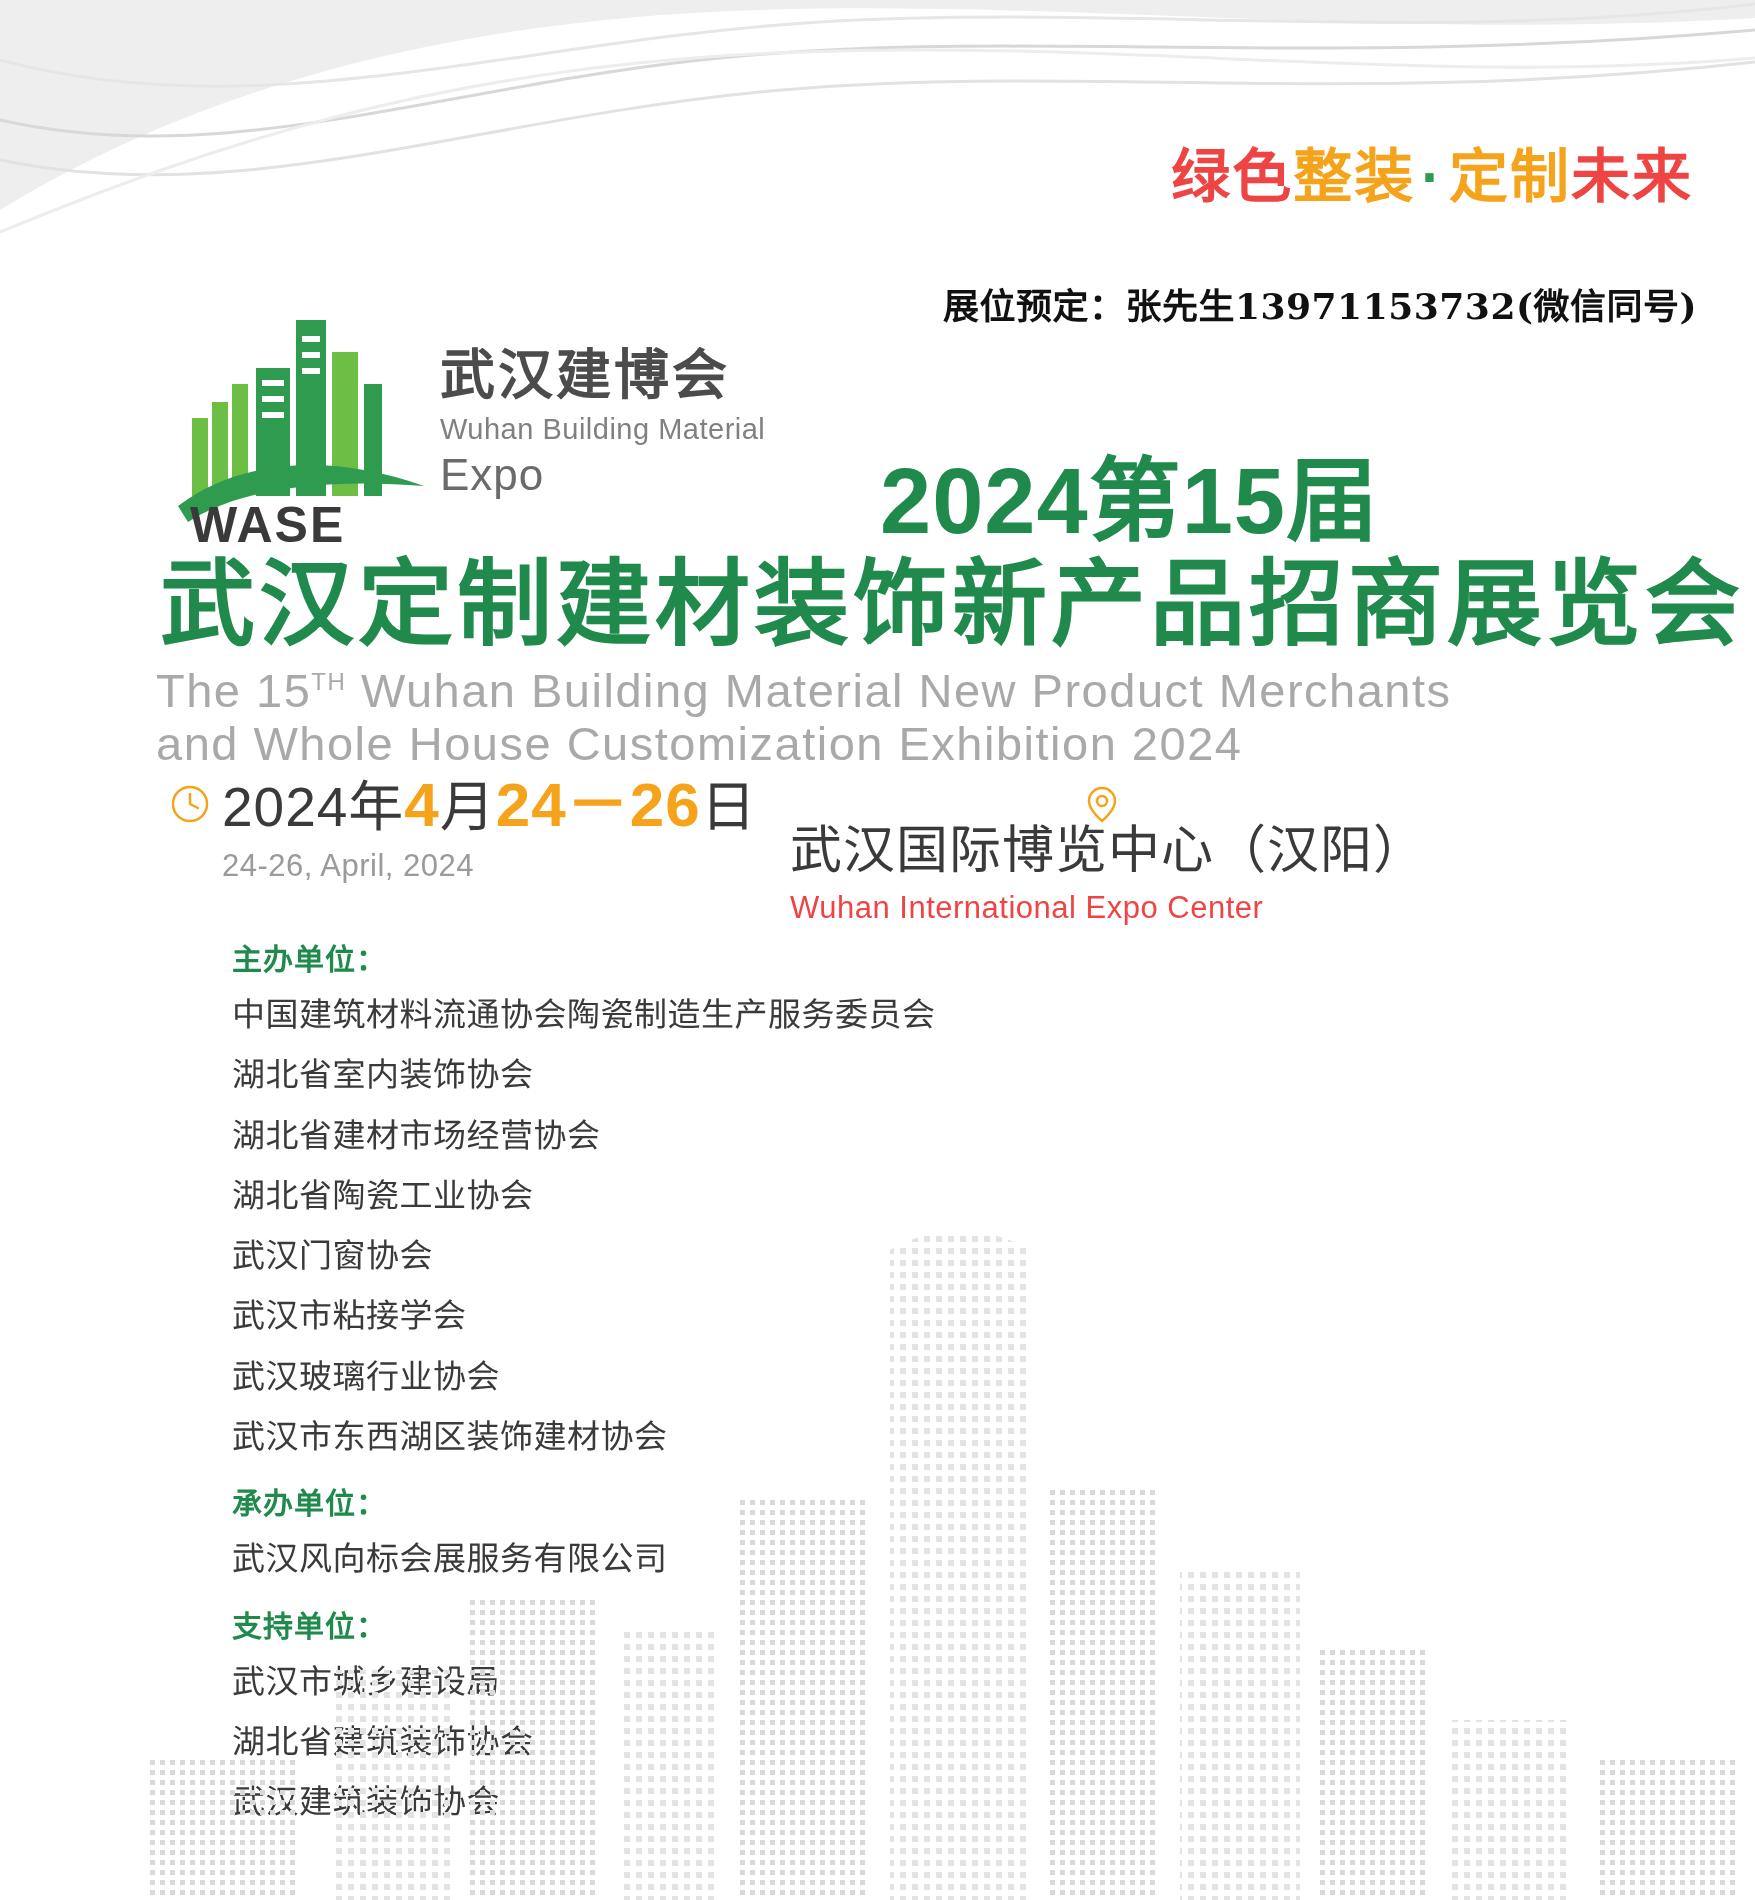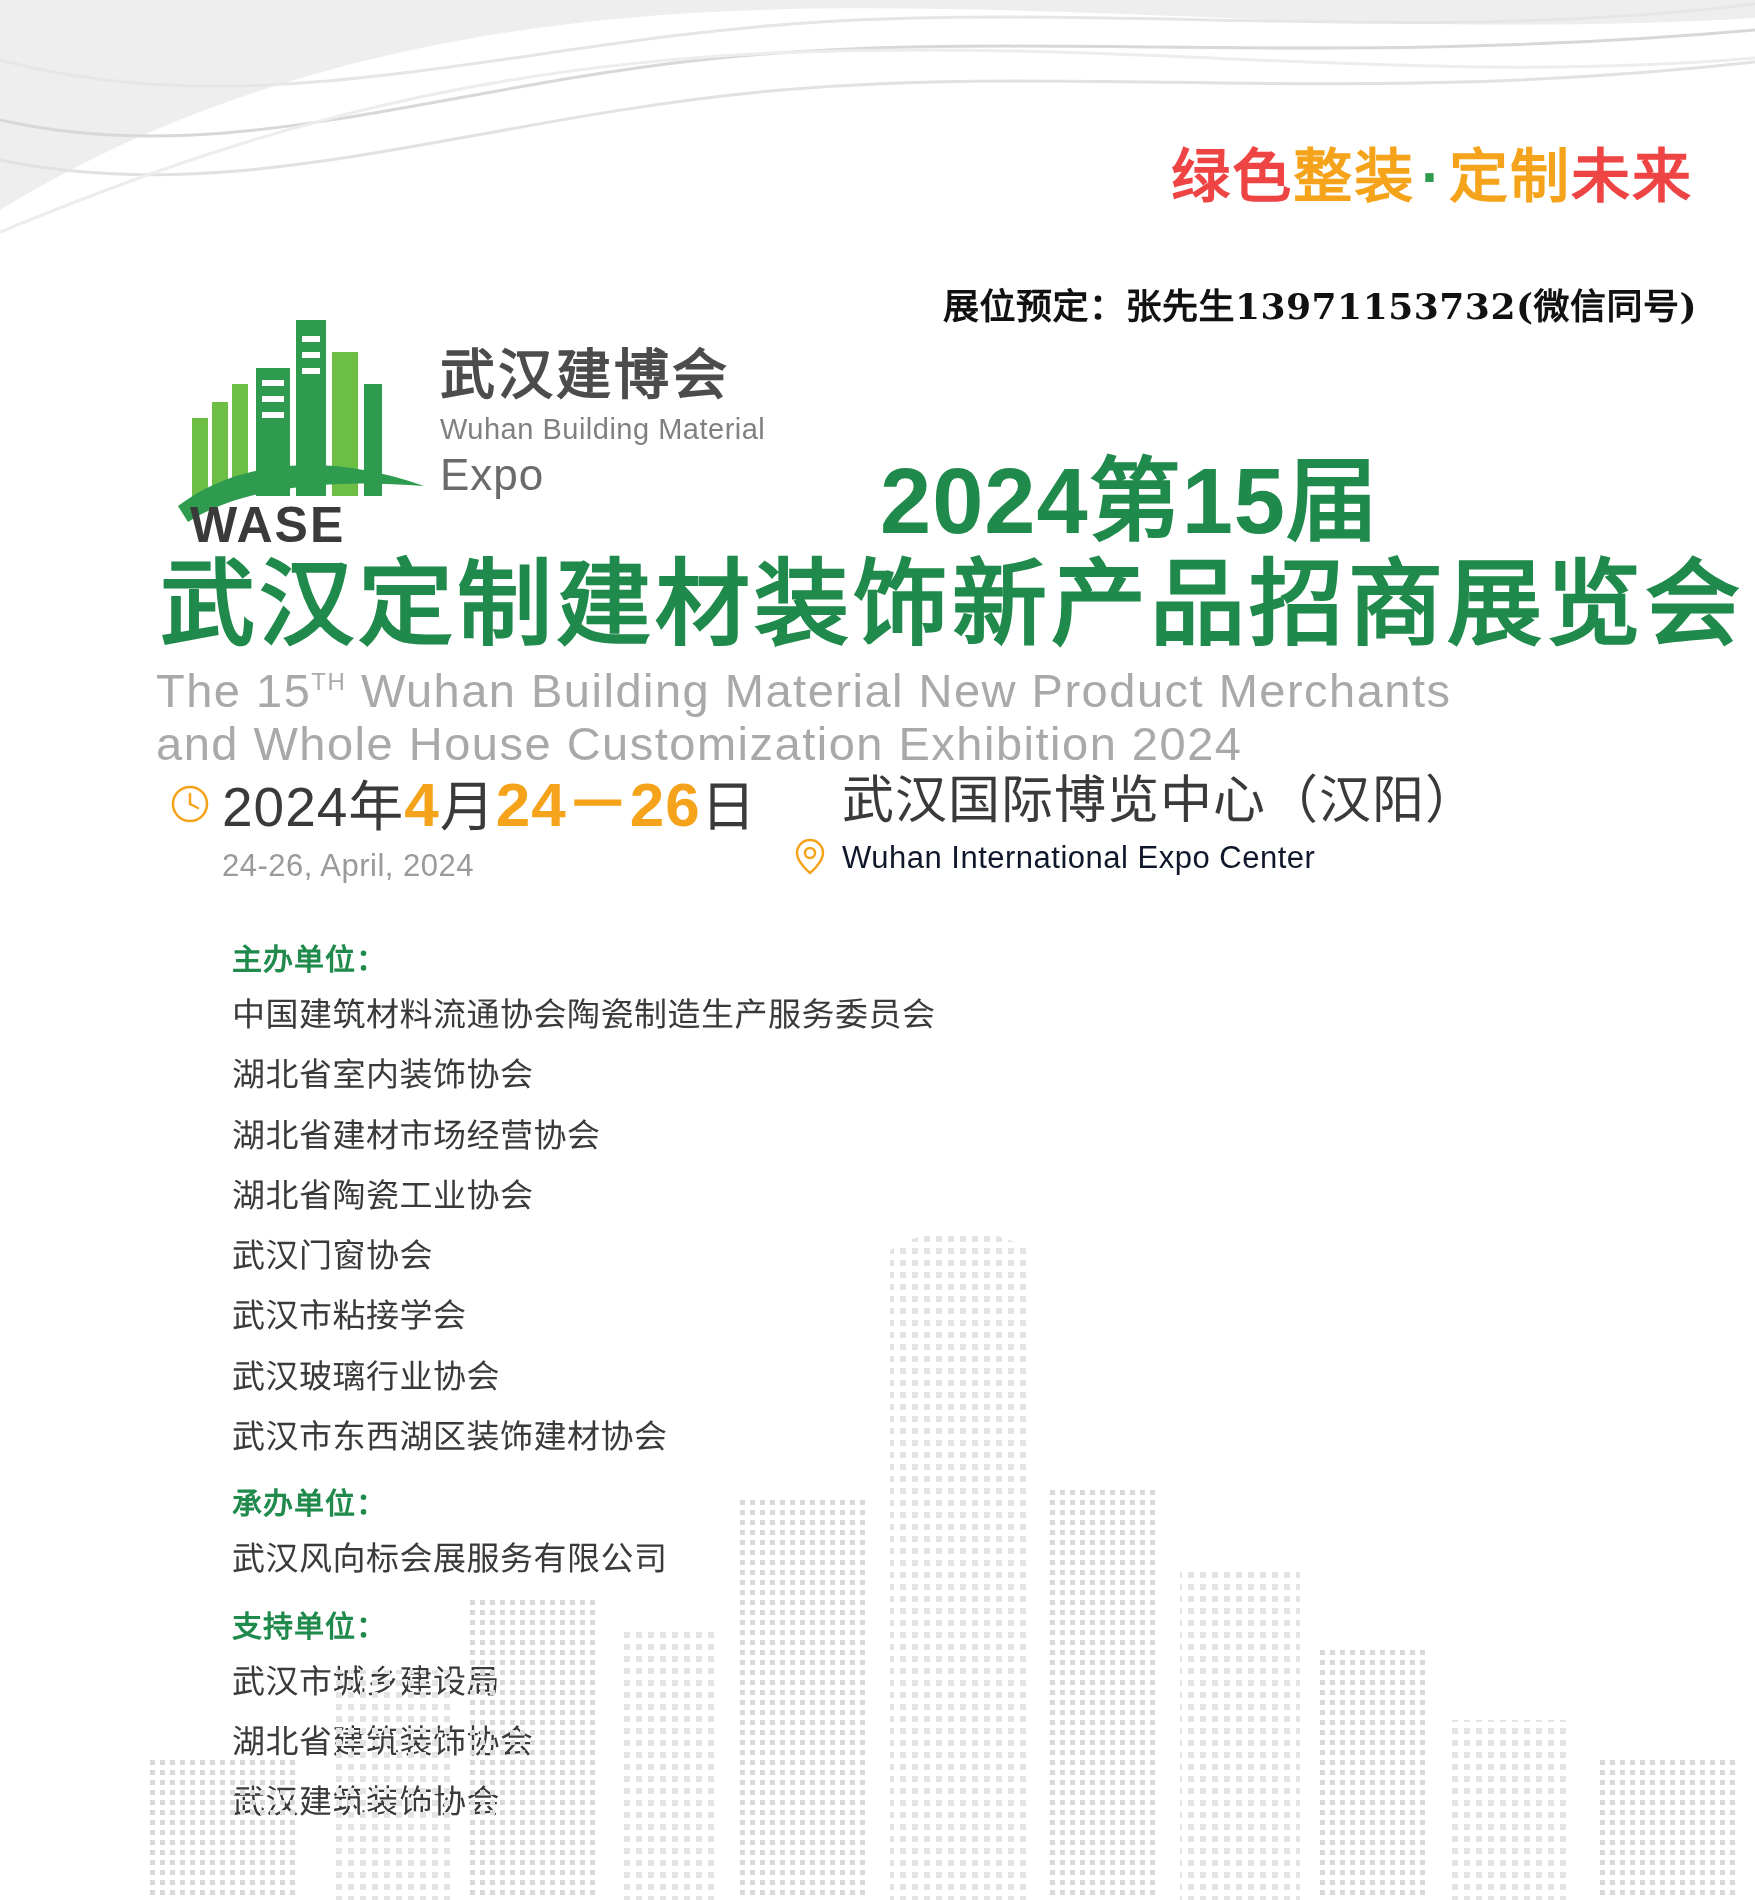--- a/index.html
+++ b/index.html
@@ -168,33 +168,34 @@
   .date-en {
     margin-top: 12px;
     font-size: 31px;
     color: #9a9a9a;
     letter-spacing: 0.5px;
   }
   .info-venue {
     position: absolute;
     left: 620px; top: 0;
     display: flex;
-    align-items: flex-end;
+    align-items: center;
+    flex-direction: column;
   }
   .venue-cn {
     font-size: 52px;
     color: #3a3a3a;
     line-height: 1;
     letter-spacing: 1px;
     white-space: nowrap;
   }
   .venue-en {
     margin-top: 14px;
     font-size: 31px;
-    color: #0f172a;
+    color: #ef4444;
     letter-spacing: 0.5px;
   }
 
   
   .orgs {
     position: absolute;
     top: 935px;
     left: 232px;
     width: 1000px;
   }

